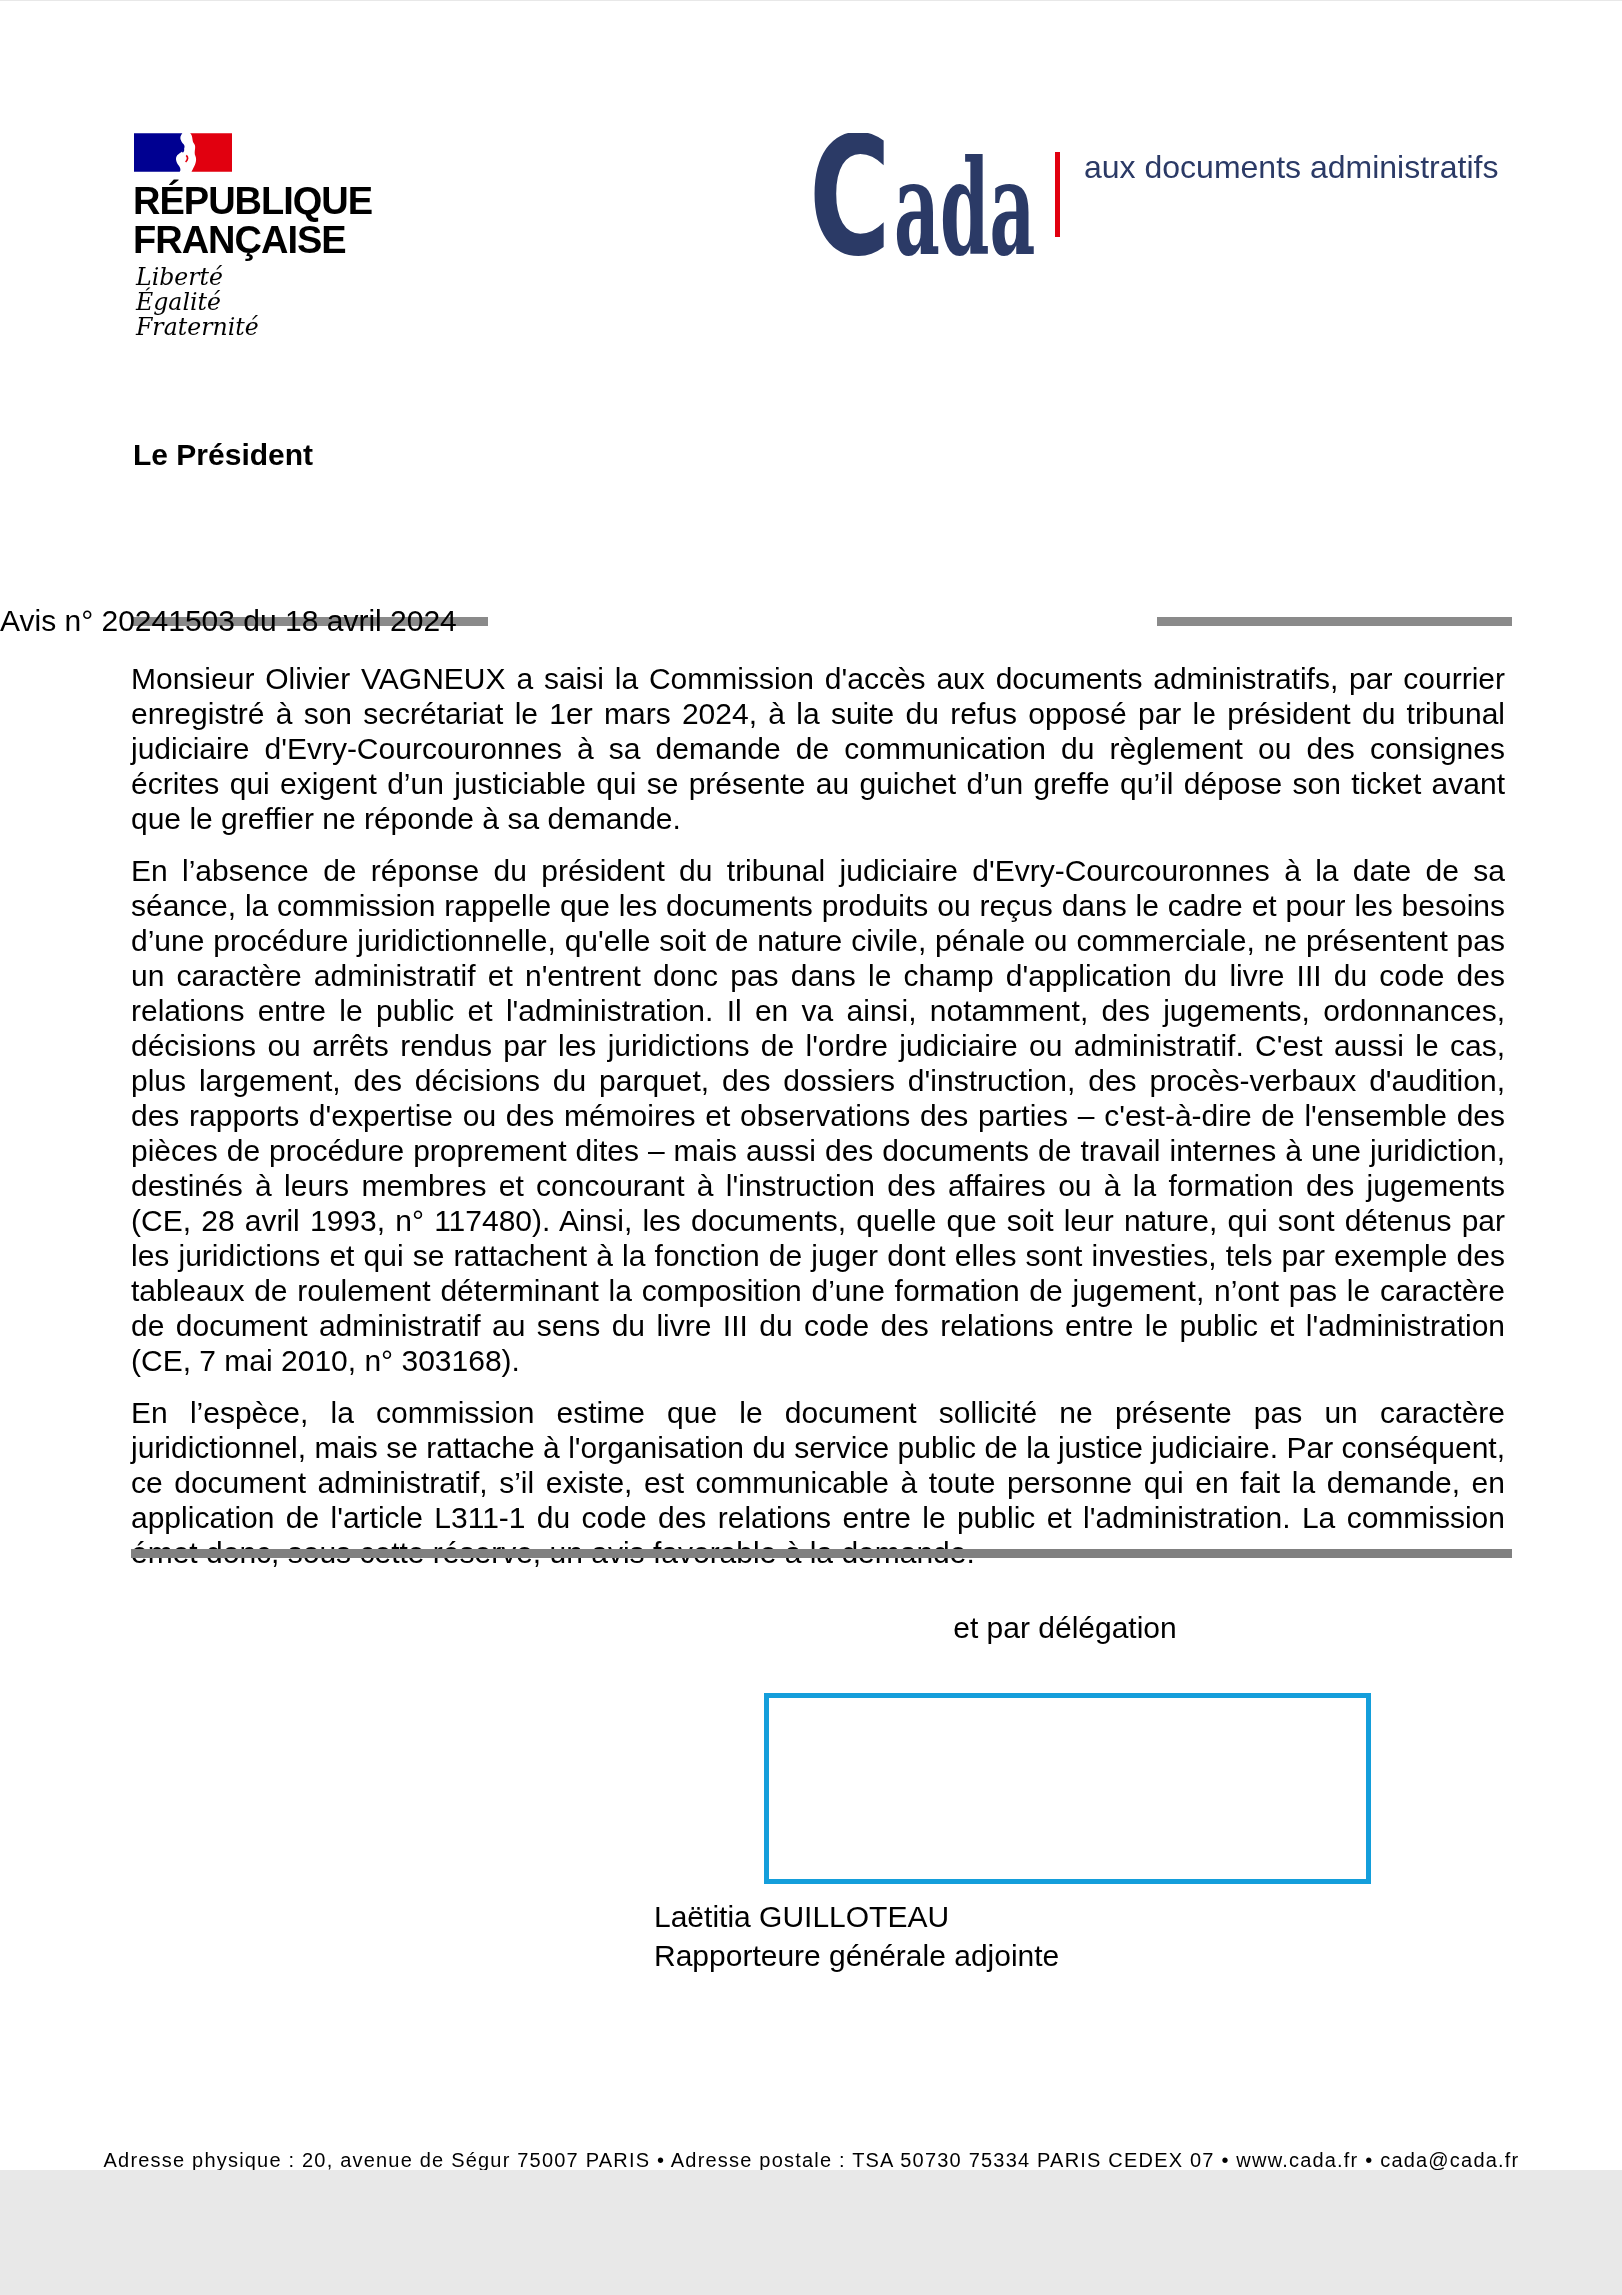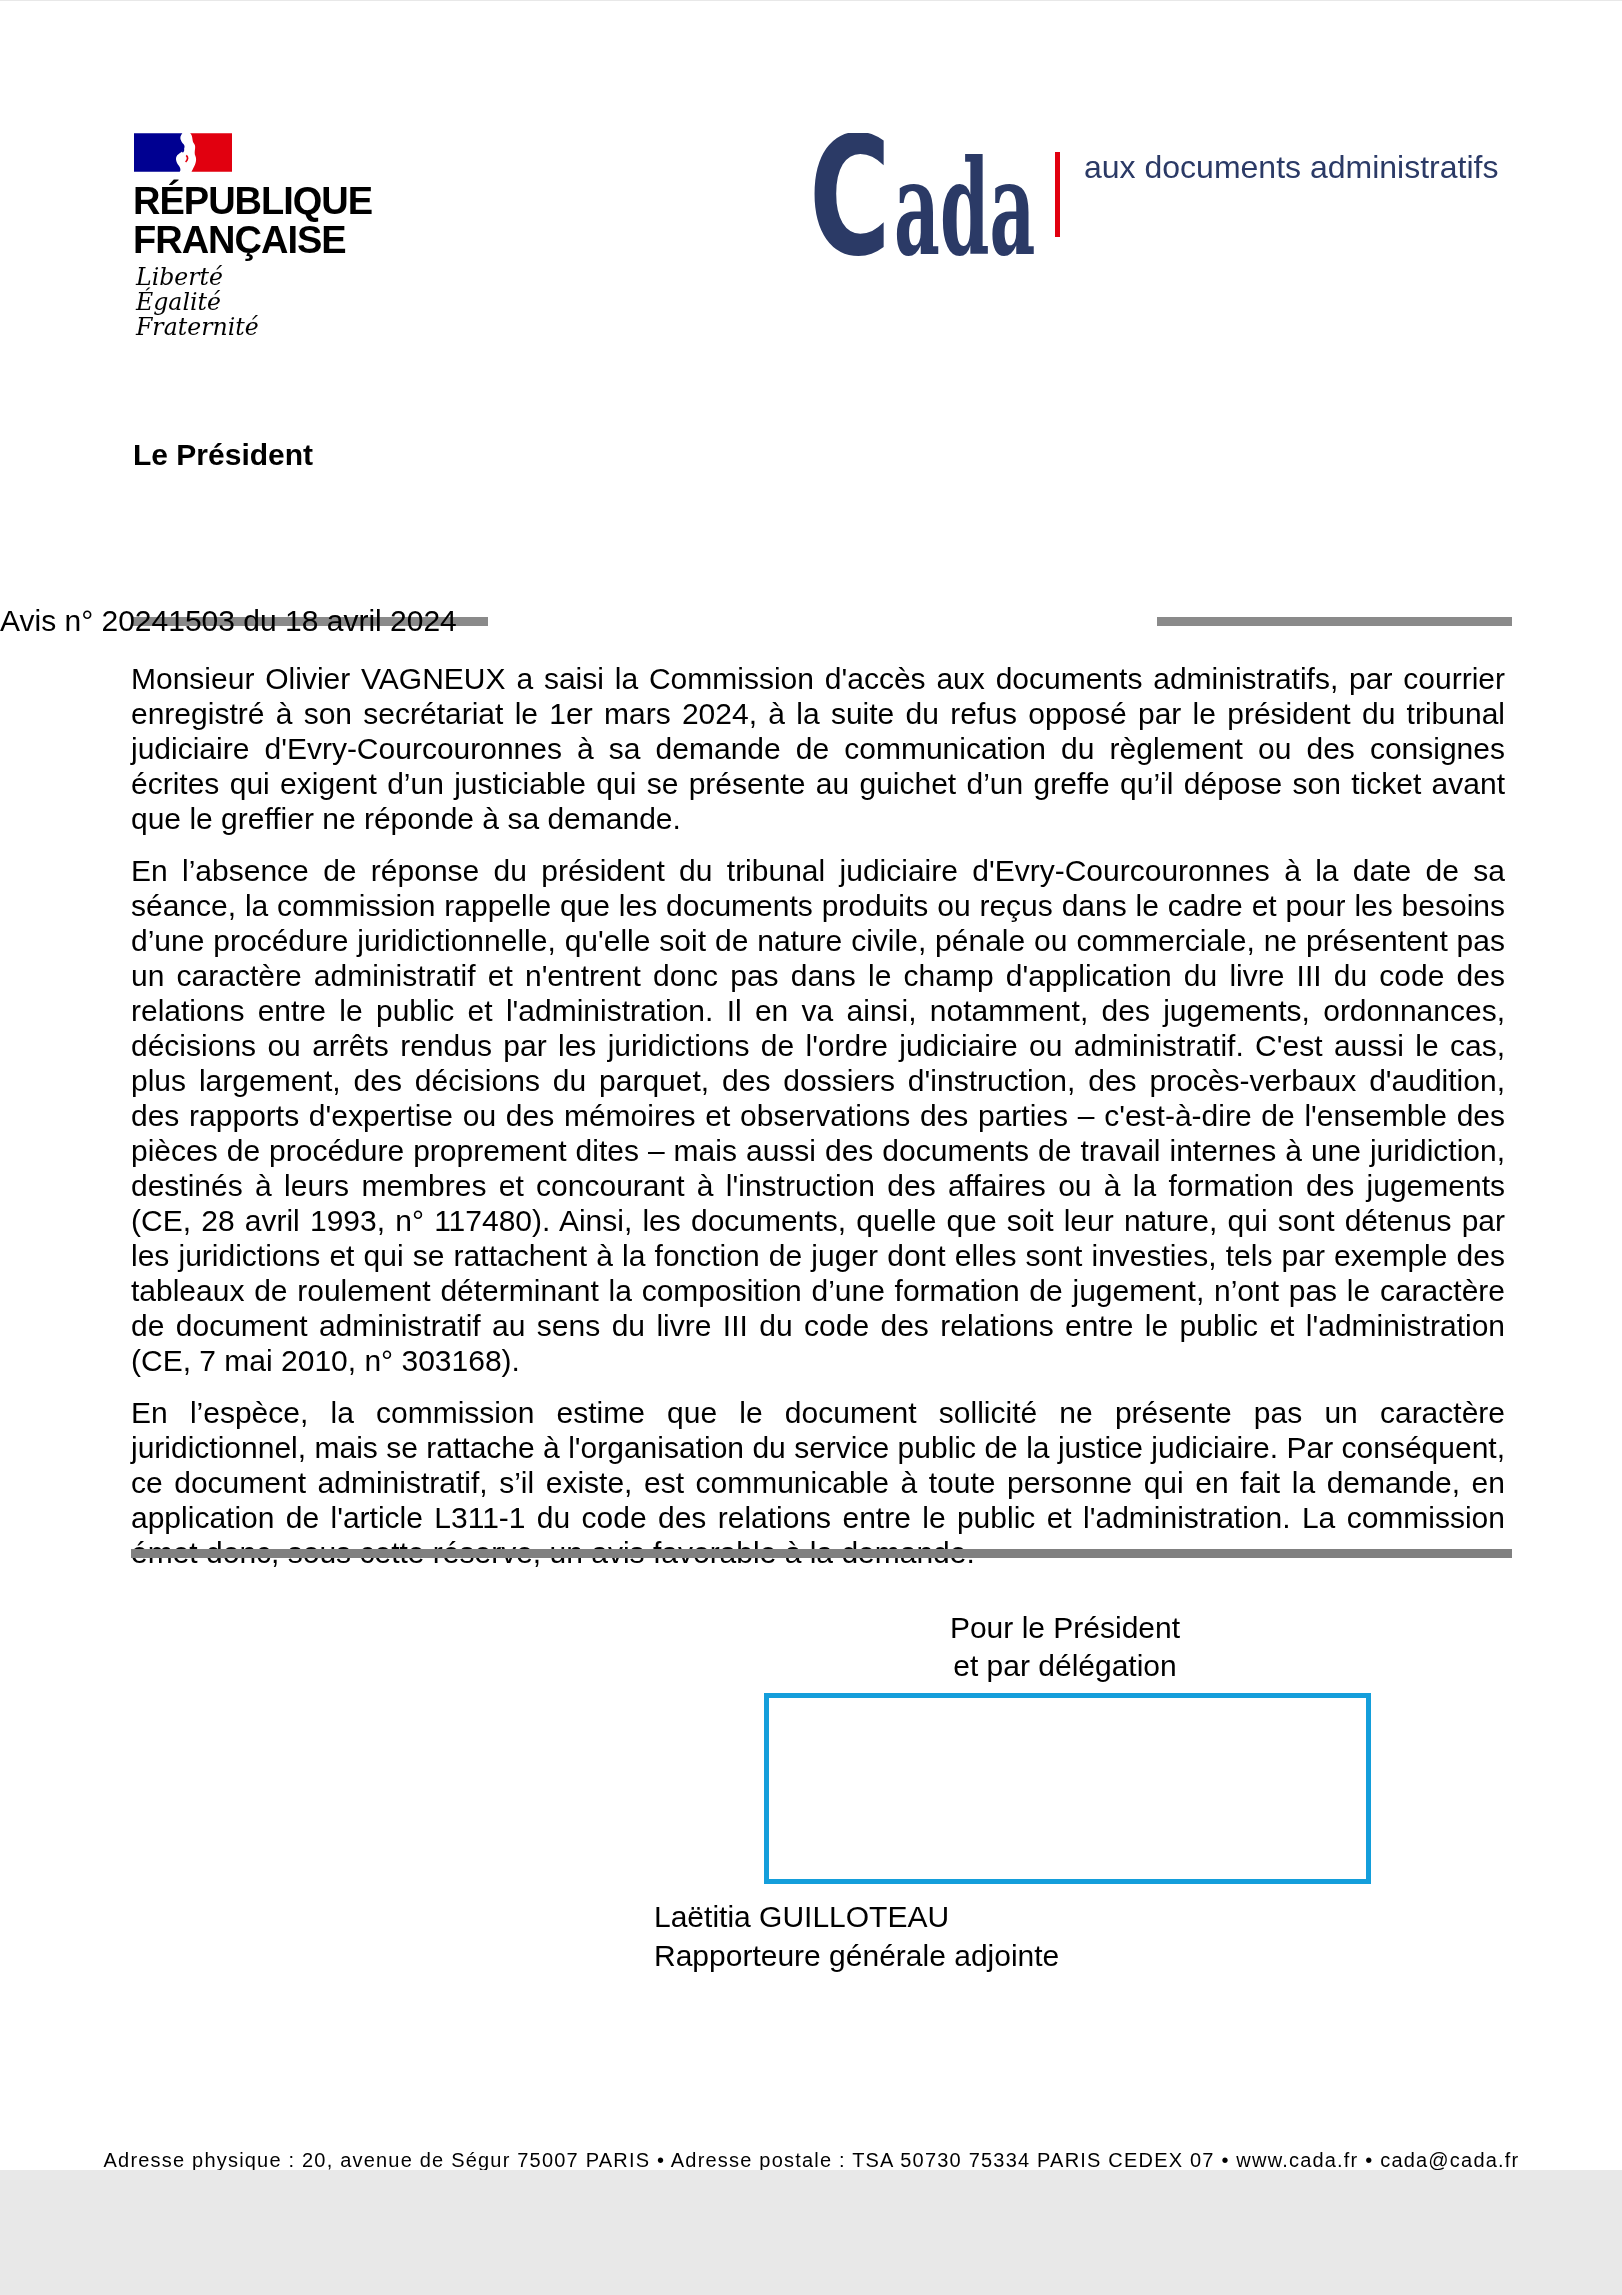--- a/index.html
+++ b/index.html
@@ -113,21 +113,20 @@
   <div class="bar-right"></div>
 
   <div class="body-text">
     <p>Monsieur Olivier VAGNEUX a saisi la Commission d'accès aux documents administratifs, par courrier enregistré à son secrétariat le 1er mars 2024, à la suite du refus opposé par le président du tribunal judiciaire d'Evry-Courcouronnes à sa demande de communication du règlement ou des consignes écrites qui exigent d’un justiciable qui se présente au guichet d’un greffe qu’il dépose son ticket avant que le greffier ne réponde à sa demande.</p>
     <p>En l’absence de réponse du président du tribunal judiciaire d'Evry-Courcouronnes à la date de sa séance, la commission rappelle que les documents produits ou reçus dans le cadre et pour les besoins d’une procédure juridictionnelle, qu'elle soit de nature civile, pénale ou commerciale, ne présentent pas un caractère administratif et n'entrent donc pas dans le champ d'application du livre III du code des relations entre le public et l'administration. Il en va ainsi, notamment, des jugements, ordonnances, décisions ou arrêts rendus par les juridictions de l'ordre judiciaire ou administratif. C'est aussi le cas, plus largement, des décisions du parquet, des dossiers d'instruction, des procès-verbaux d'audition, des rapports d'expertise ou des mémoires et observations des parties – c'est-à-dire de l'ensemble des pièces de procédure proprement dites – mais aussi des documents de travail internes à une juridiction, destinés à leurs membres et concourant à l'instruction des affaires ou à la formation des jugements (CE, 28 avril 1993, n° 117480). Ainsi, les documents, quelle que soit leur nature, qui sont détenus par les juridictions et qui se rattachent à la fonction de juger dont elles sont investies, tels par exemple des tableaux de roulement déterminant la composition d’une formation de jugement, n’ont pas le caractère de document administratif au sens du livre III du code des relations entre le public et l'administration (CE, 7 mai 2010, n° 303168).</p>
     <p>En l’espèce, la commission estime que le document sollicité ne présente pas un caractère juridictionnel, mais se rattache à l'organisation du service public de la justice judiciaire. Par conséquent, ce document administratif, s’il existe, est communicable à toute personne qui en fait la demande, en application de l'article L311-1 du code des relations entre le public et l'administration. La commission émet donc, sous cette réserve, un avis favorable à la demande.</p>
   </div>
 
   <div class="sig-rule"></div>
   <div class="sig-intro">
-    <div>Pour le Président</div>
     <div>et par délégation</div>
   </div>
   <div class="sig-box"></div>
   <div class="sig-name-block">
     <div>Laëtitia GUILLOTEAU</div>
     <div>Rapporteure générale adjointe</div>
   </div>
 
   <div class="footer">Adresse physique : 20, avenue de Ségur 75007 PARIS • Adresse postale : TSA 50730 75334 PARIS CEDEX 07 • www.cada.fr • cada@cada.fr</div>
 

